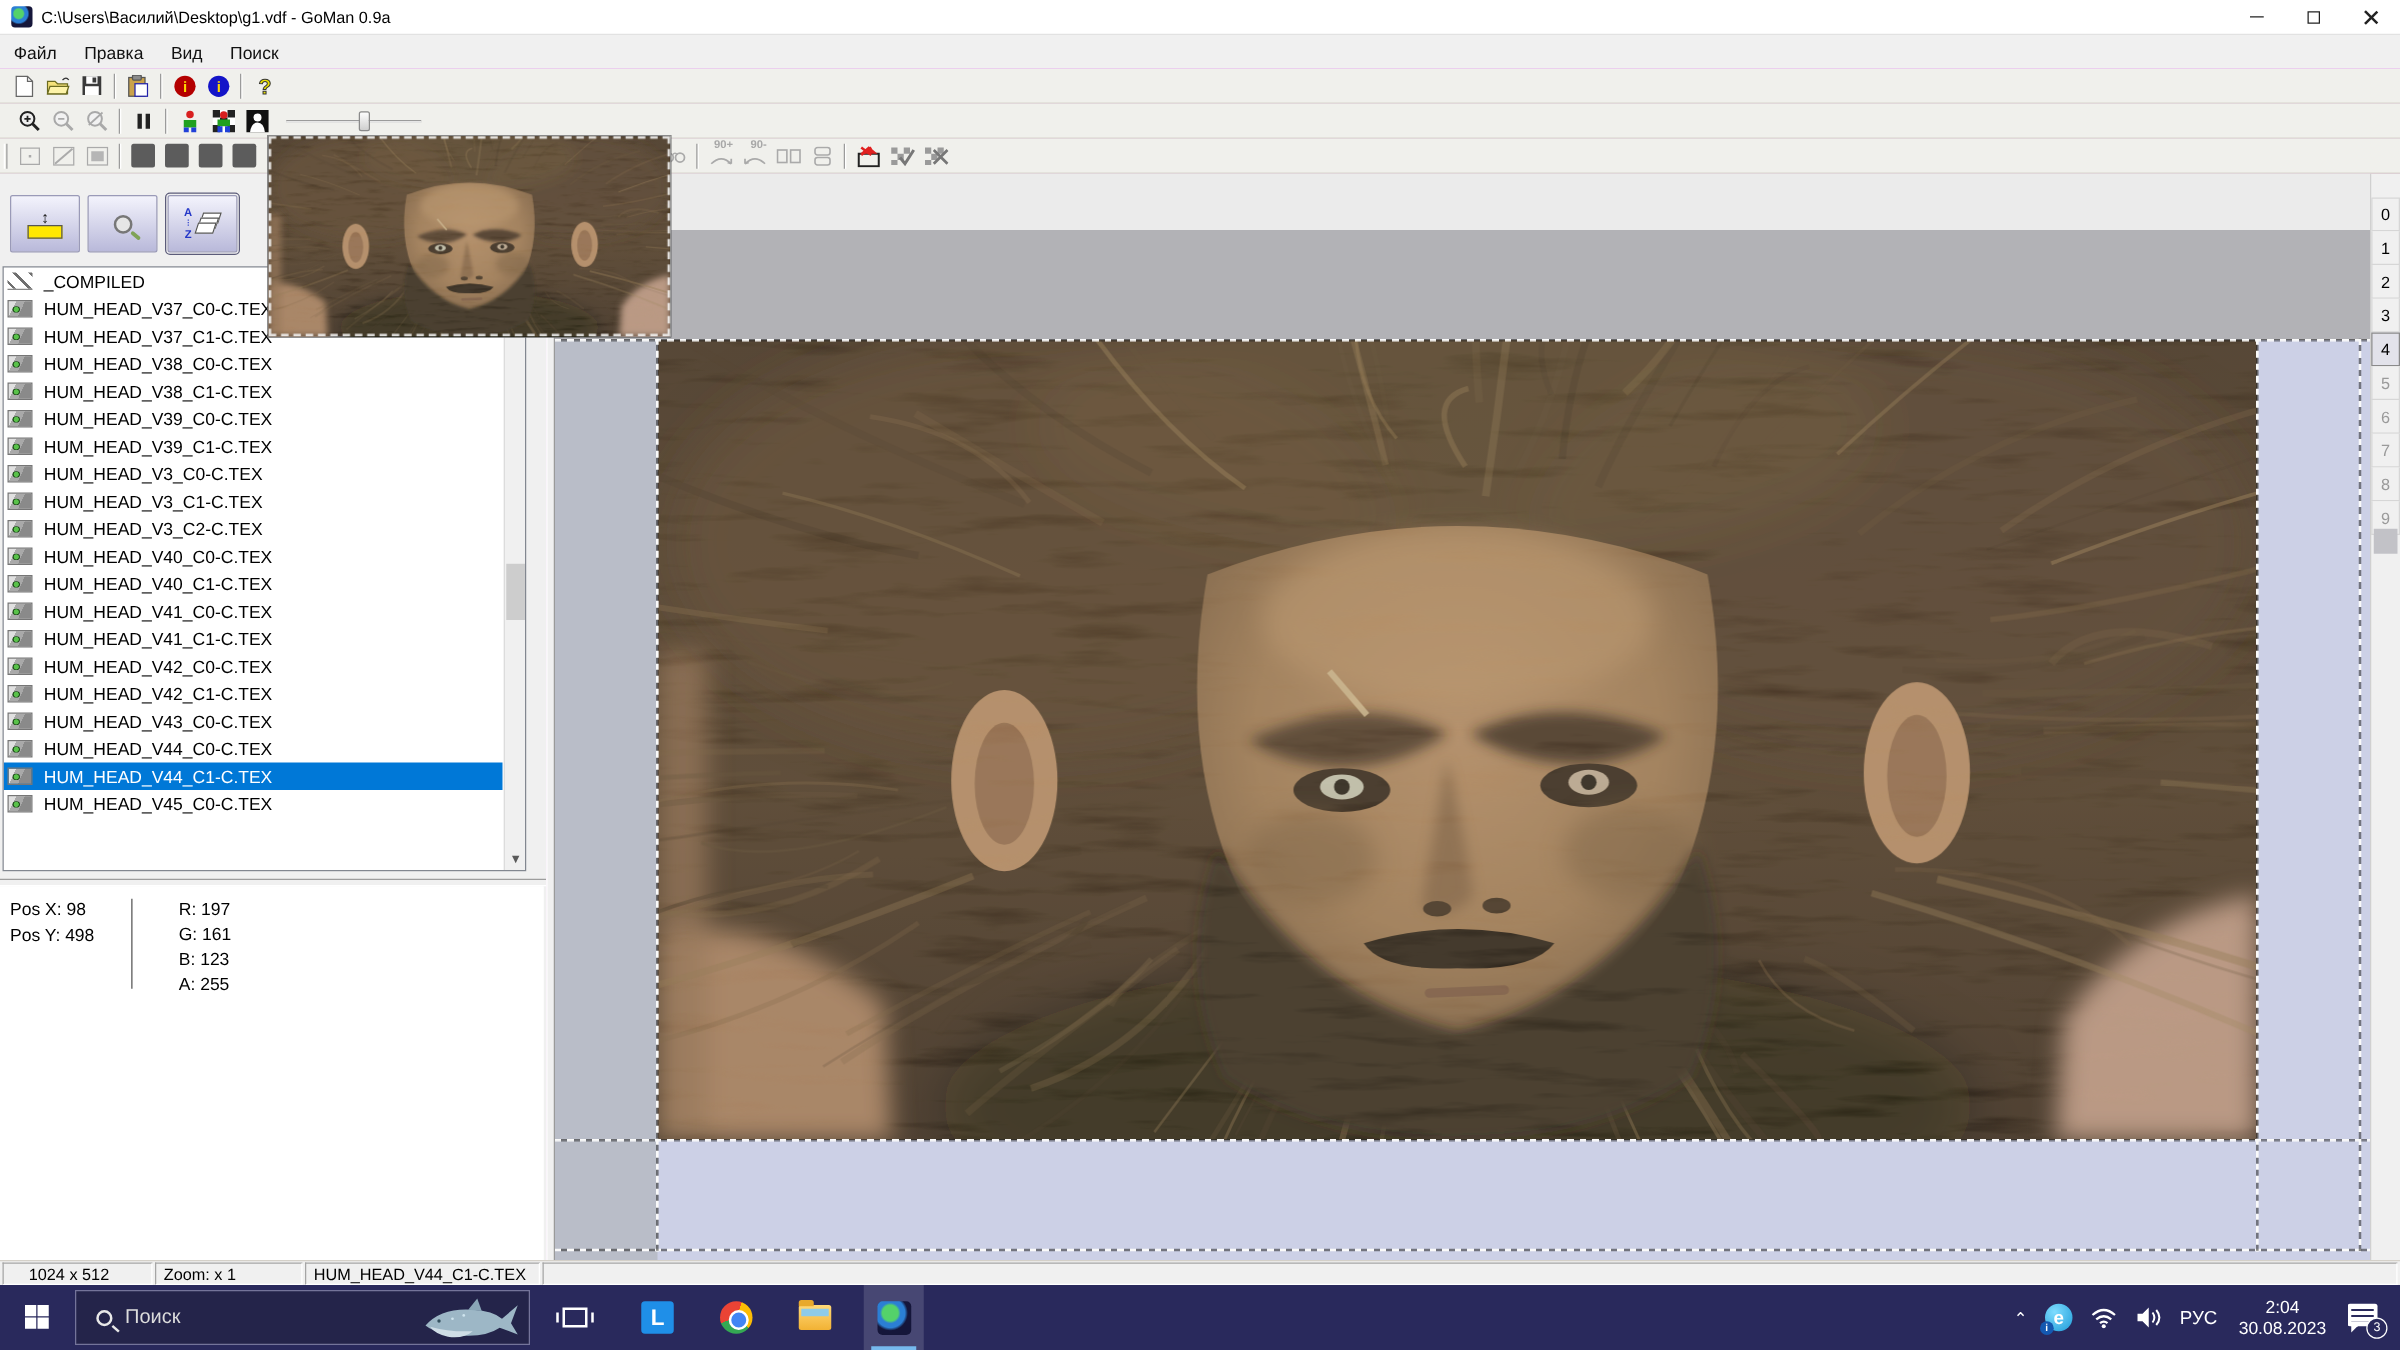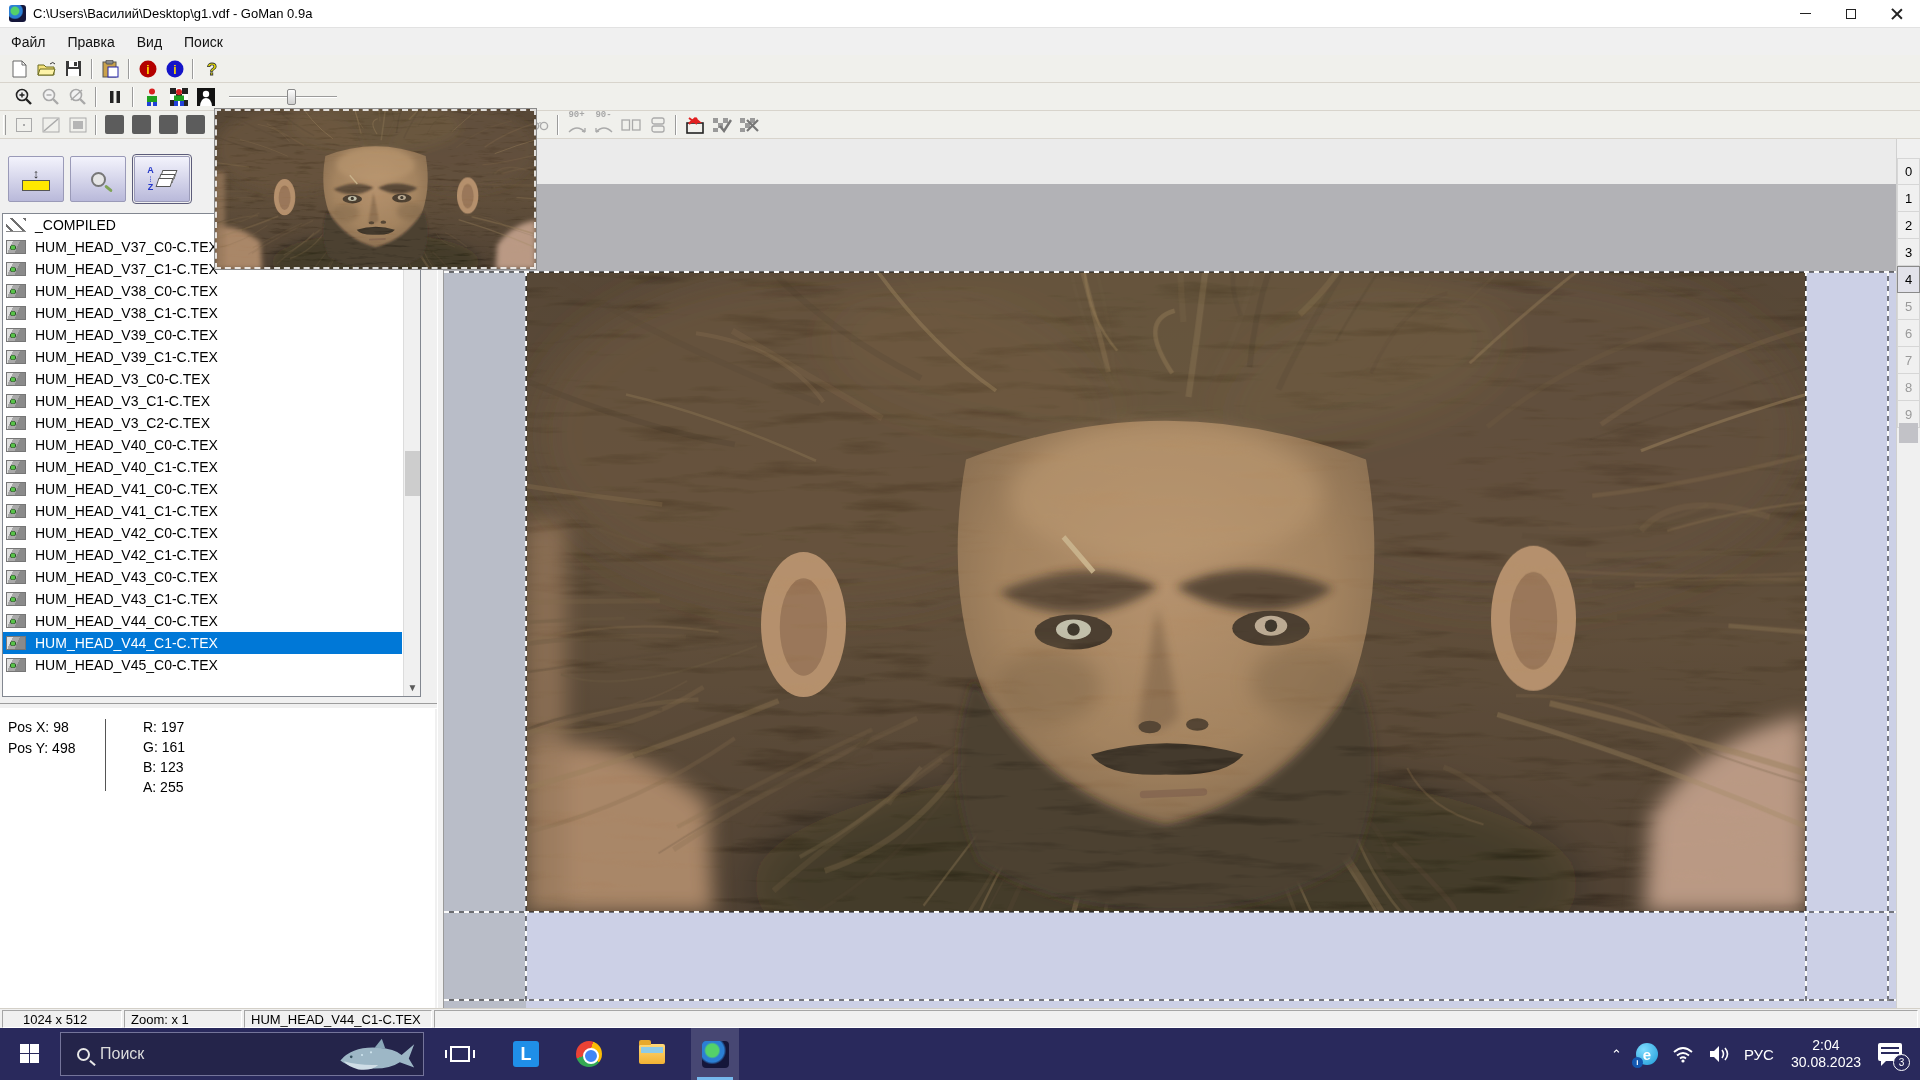--- a/index.html
+++ b/index.html
@@ -27,21 +27,21 @@
   .menu-item{padding:0 11px;height:100%;display:flex;align-items:center;}
 
   
   .tbrow{position:absolute;left:0;width:1920px;background:#f0f0ec;border-bottom:1px solid #d8d4cc;
          display:flex;align-items:center;}
   #tb1{top:55px;height:28px;} #tb2{top:83px;height:28px;} #tb3{top:111px;height:28px;}
   .tb-btn{width:27px;height:24px;display:flex;align-items:center;justify-content:center;flex:0 0 auto;}
   .tb-sep{width:2px;height:20px;margin:0 4px;border-left:1px solid #9b9b9b;border-right:1px solid #fff;flex:0 0 auto;}
   .grip{width:3px;height:20px;margin:0 4px 0 3px;border-left:1px solid #fff;border-right:1px solid #9b9b9b;flex:0 0 auto;}
   .ico{display:block;}
-  .txtico{font-size:9px;font-weight:bold;color:#a8a8a8;line-height:1;text-align:center;font-family:Liberation Mono, monospace;}
+  .txtico{font-size:9px;font-weight:bold;color:#a8a8a8;line-height:1;text-align:right;}
   .sq-dis{width:16px;height:14px;border:1px solid #aaa;position:relative;}
   .darksq{width:19px;height:19px;background:#5c5c5c;margin:0 4px;border-radius:2px;flex:0 0 auto;}
   
   #slider{position:relative;width:108px;height:20px;margin-left:10px;flex:0 0 auto;}
   #slider .track{position:absolute;left:0;right:0;top:9px;height:2px;background:#9b9b9b;border-bottom:1px solid #fff;}
   #slider .thumb{position:absolute;left:58px;top:2px;width:9px;height:16px;background:linear-gradient(#fdfdfd,#cfcfcf);
                  border:1px solid #8a8a8a;border-radius:2px;}
 
   
   #left-panel{position:absolute;left:0;top:139px;width:437px;height:869px;background:#f0f0f0;}
@@ -648,24 +648,20 @@
           <div class="row">
             <span class="ficon"></span>
             <span class="fname">HUM_HEAD_V42_C1-C.TEX</span>
           </div>
           <div class="row">
             <span class="ficon"></span>
             <span class="fname">HUM_HEAD_V43_C0-C.TEX</span>
           </div>
           <div class="row">
             <span class="ficon"></span>
-            <span class="fname">HUM_HEAD_V43_C1-C.TEX</span>
-          </div>
-          <div class="row">
-            <span class="ficon"></span>
             <span class="fname">HUM_HEAD_V44_C0-C.TEX</span>
           </div>
           <div class="row selected">
             <span class="ficon"></span>
             <span class="fname">HUM_HEAD_V44_C1-C.TEX</span>
           </div>
           <div class="row">
             <span class="ficon"></span>
             <span class="fname">HUM_HEAD_V45_C0-C.TEX</span>
           </div>

